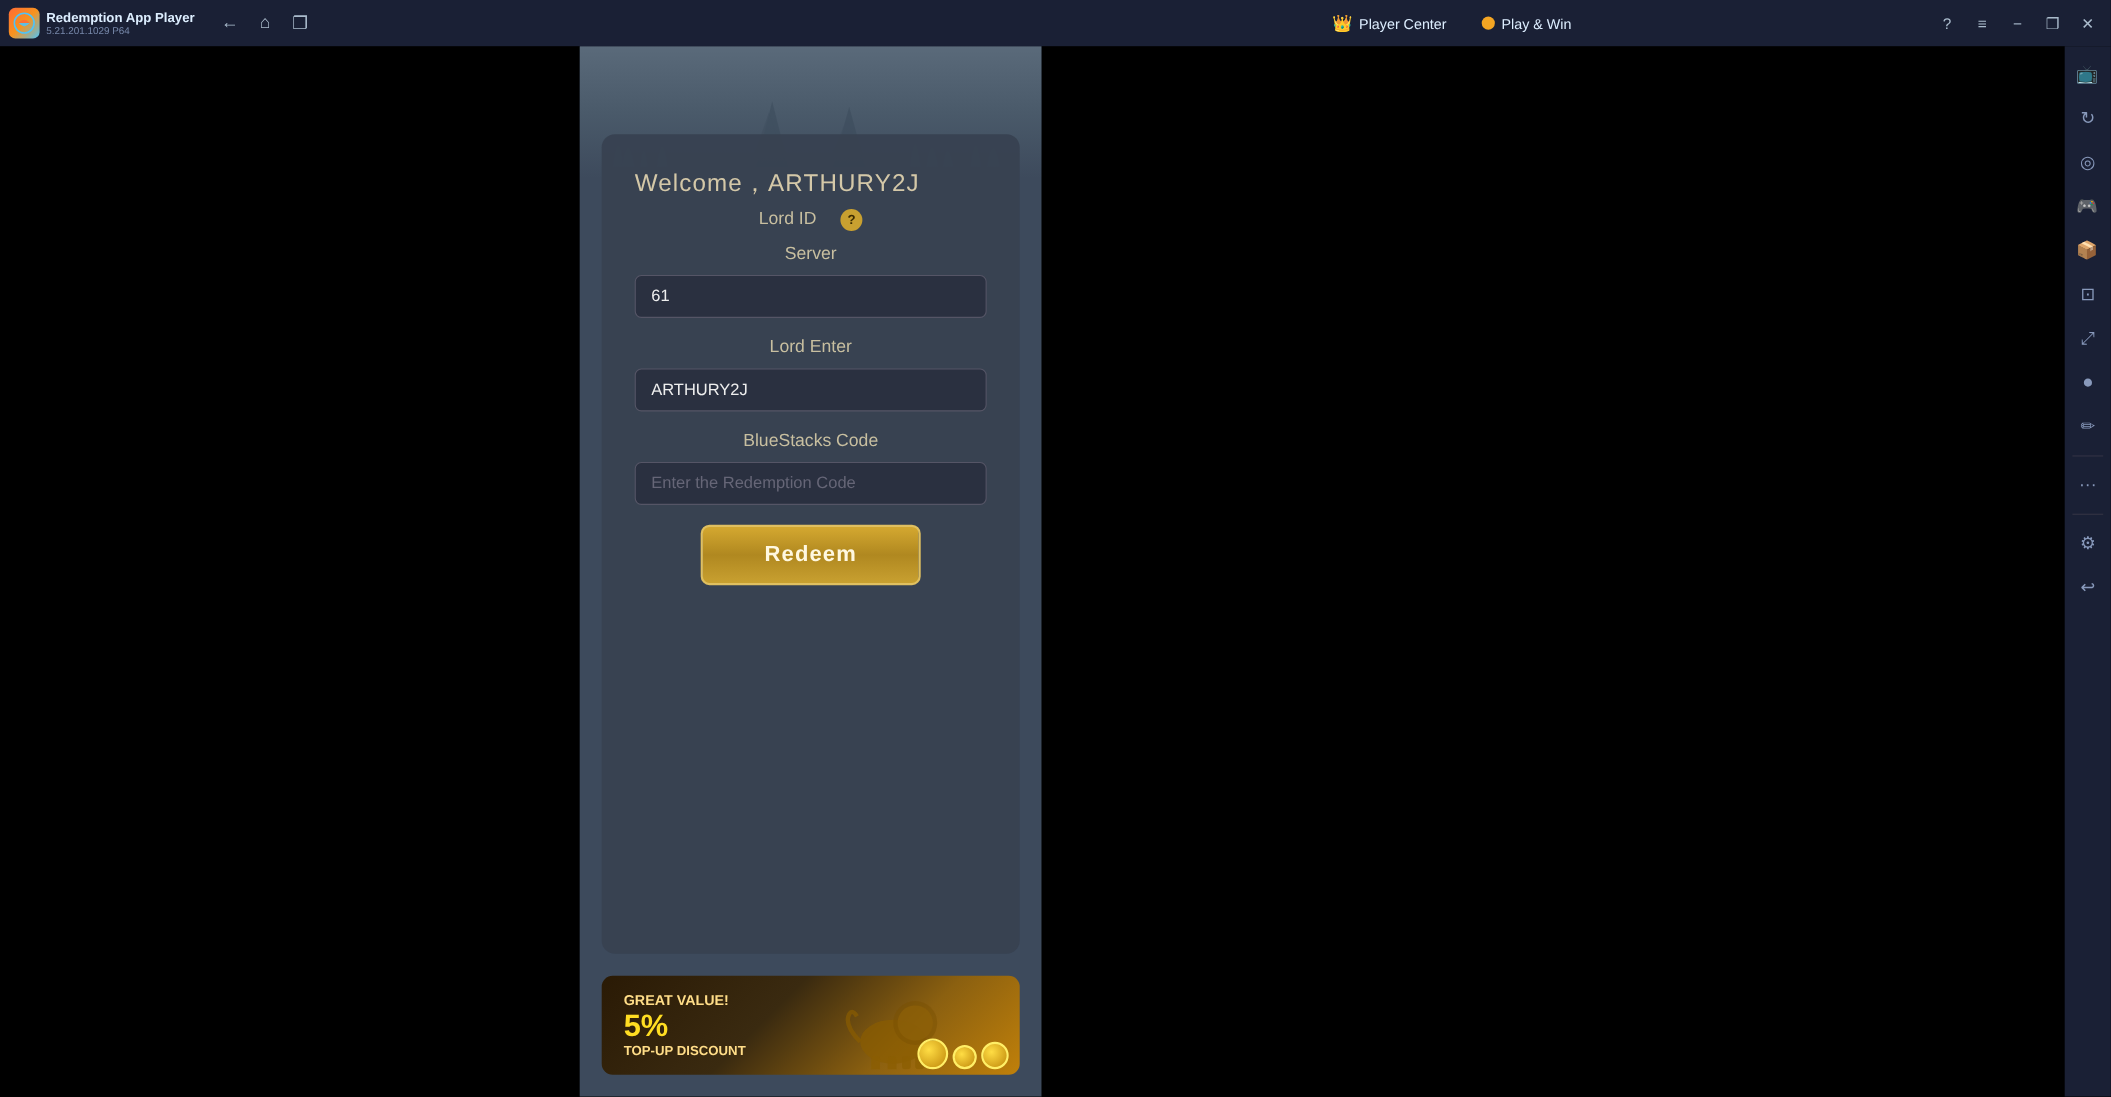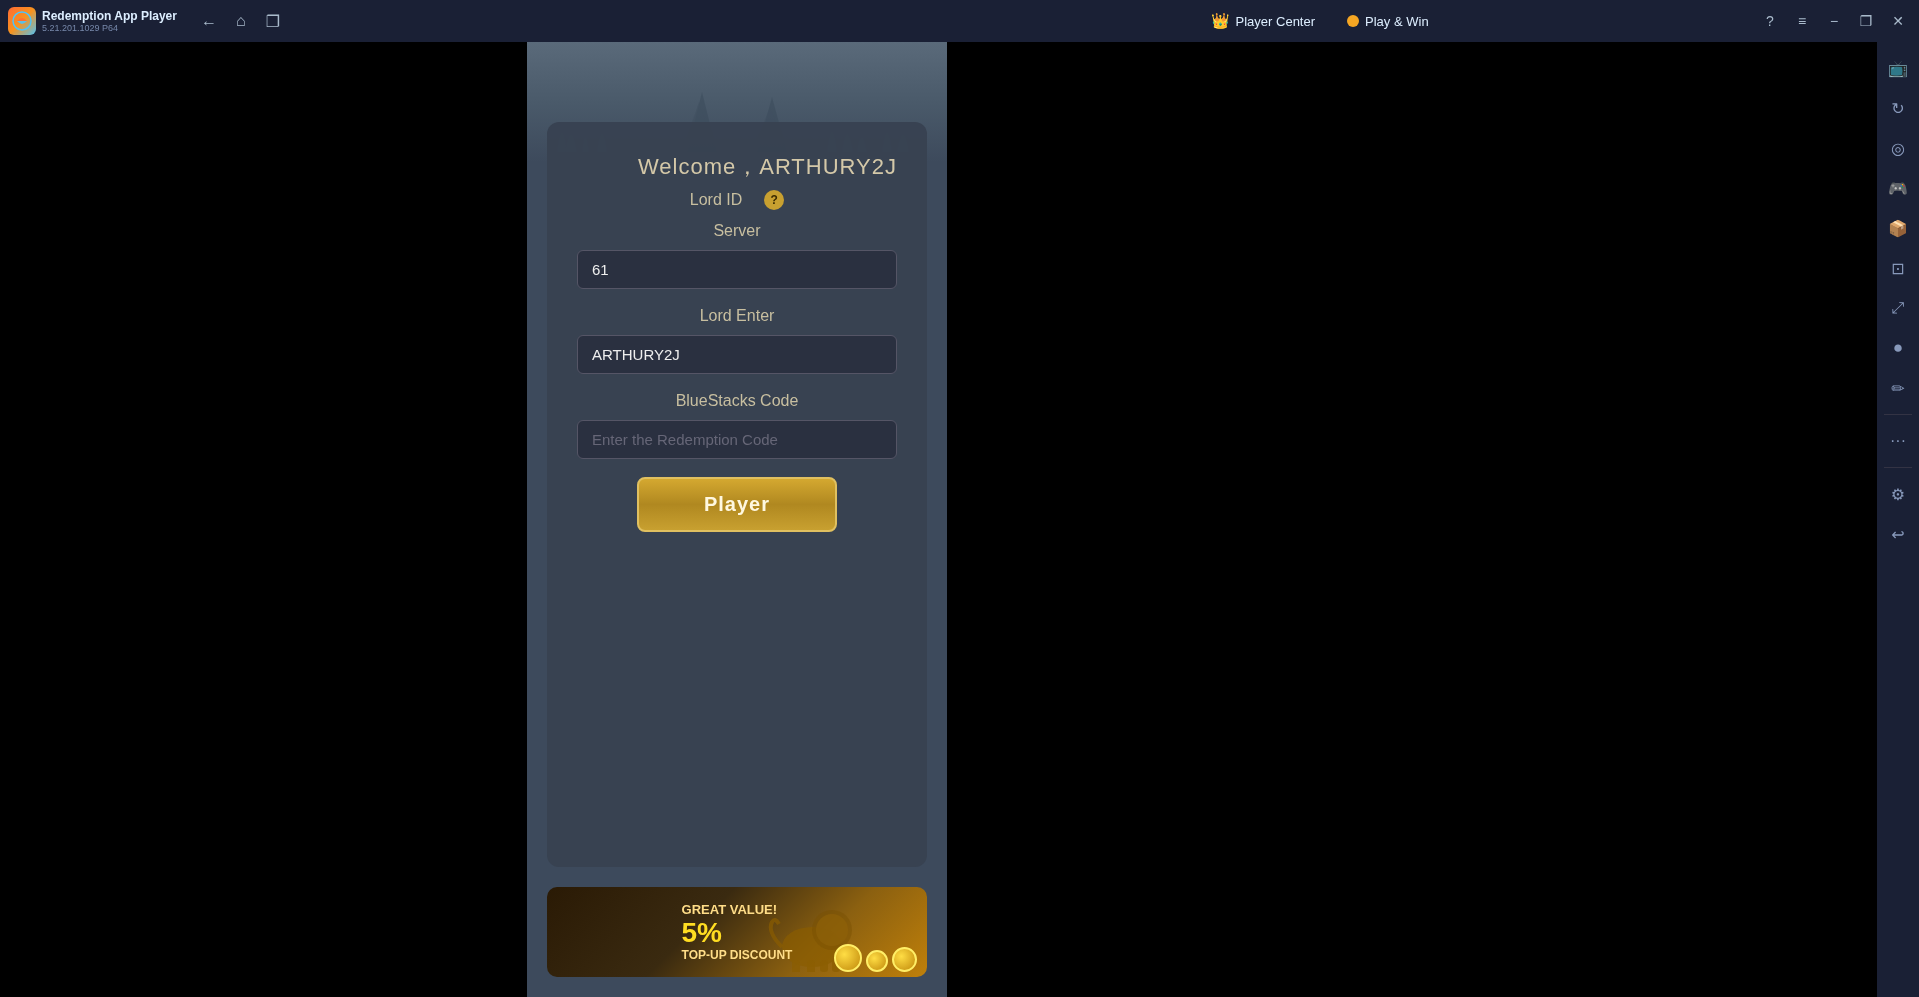--- a/index.html
+++ b/index.html
@@ -160,21 +160,21 @@
       margin: 80px 20px 0;
       background: rgba(55, 65, 80, 0.92);
       border-radius: 12px;
       padding: 30px 30px 40px;
       flex: 1;
     }
 
     #welcome-text {
       color: #d4c8a8;
       font-size: 22px;
-      text-align: right;
+      text-align: left;
       margin-bottom: 8px;
       font-weight: 300;
       letter-spacing: 1px;
     }
 
     #lord-id-label {
       color: #c8bfa0;
       font-size: 16px;
       text-align: left;
       margin-bottom: 12px;
@@ -270,21 +270,20 @@
     #banner {
       margin: 20px 20px 20px;
       background: linear-gradient(135deg, #2a1a05 0%, #3a2a10 40%, #8b6010 70%, #c0800a 100%);
       border-radius: 10px;
       height: 90px;
       overflow: hidden;
       position: relative;
       display: flex;
       align-items: center;
       padding: 0 20px;
-      justify-content: center;
     }
 
     #banner-text {
       color: #fff8e0;
       font-size: 14px;
       font-weight: bold;
       line-height: 1.4;
       z-index: 2;
     }
 
@@ -437,21 +436,21 @@
 
       <div class="field-label">Server</div>
       <input class="field-input" type="text" readonly="" value="61" style="">
 
       <div class="field-label">Lord Enter</div>
       <input class="field-input" type="text" readonly="" value="ARTHURY2J" style="">
 
       <div class="field-label">BlueStacks Code</div>
       <input class="field-input" type="text" placeholder="Enter the Redemption Code" style="">
 
-      <button id="redeem-btn">Player</button>
+      <button id="redeem-btn">Redeem</button>
     </div>
 
     <div id="banner">
       <div id="banner-text">
         <div style="font-size:13px;color:#ffdd88;">GREAT VALUE!</div>
         <div style="font-size:28px;color:#ffdd22;font-weight:900;line-height:1;">
           <span>5%</span>
         </div>
         <div style="font-size:12px;color:#ffdd88;">TOP-UP DISCOUNT</div>
       </div>

